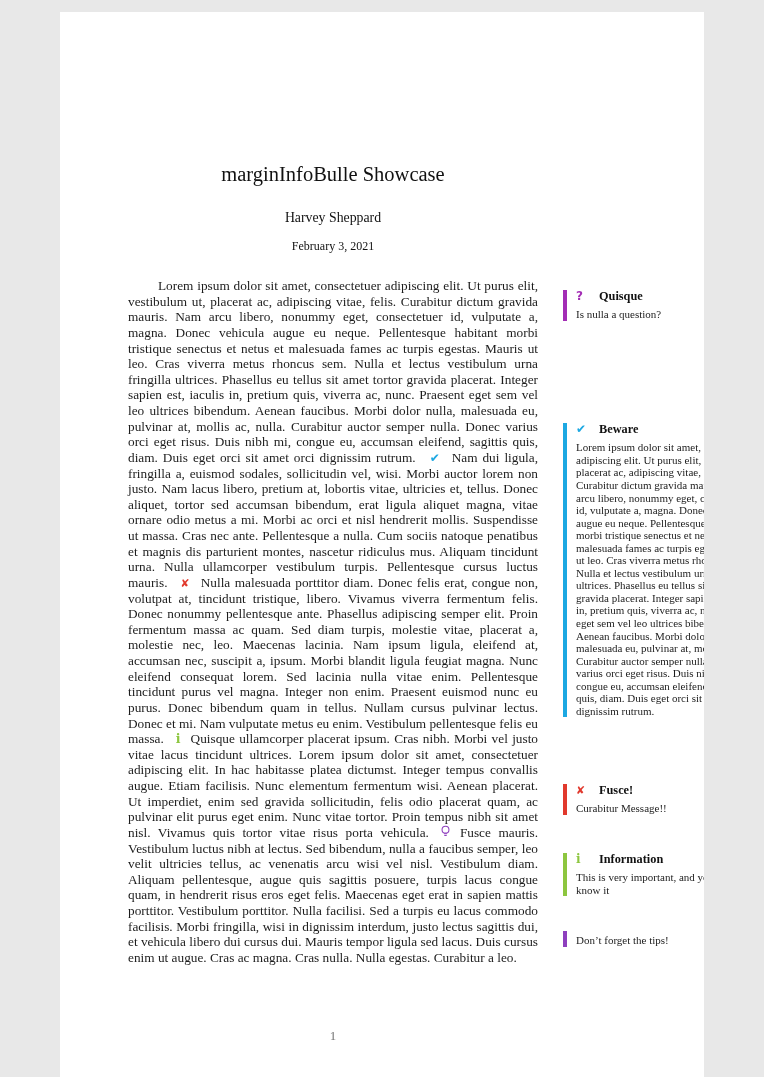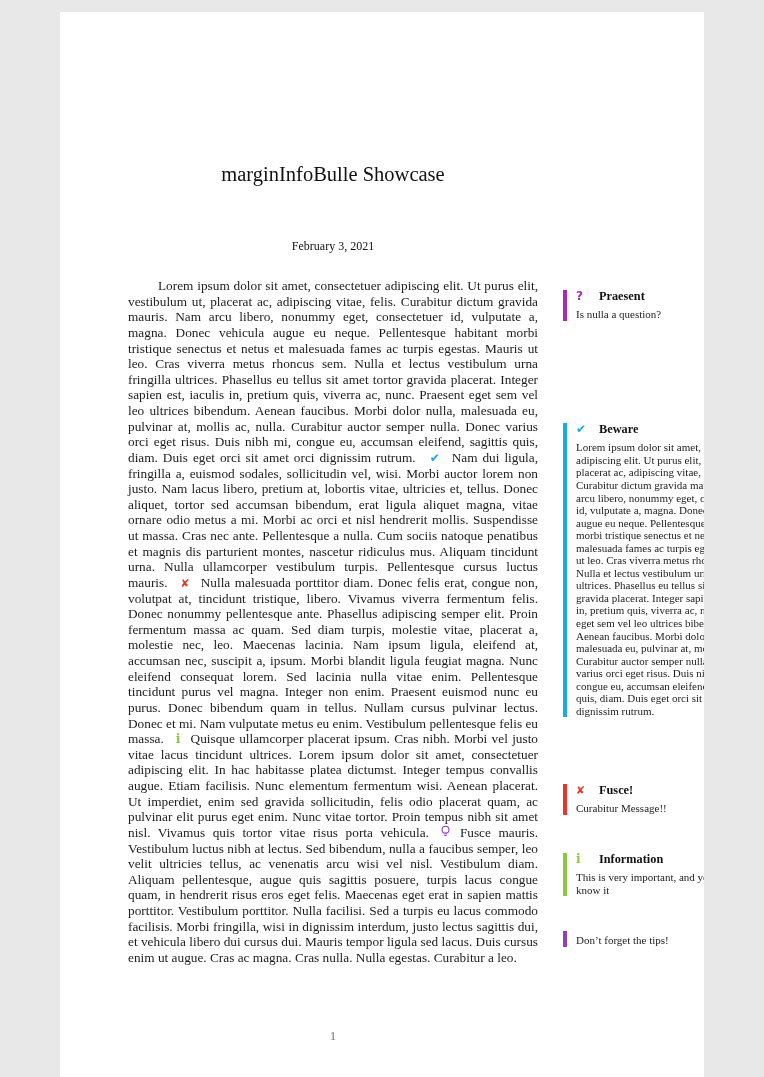--- a/index.html
+++ b/index.html
@@ -70,32 +70,33 @@
     position:absolute;left:68px;top:1016px;width:410px;
     text-align:center;font-size:13px;color:#767676;
   }
 </style>
 </head>
 <body>
 
 <div class="page">
 
   <div class="doc-title">marginInfoBulle Showcase</div>
+  <div class="doc-author">Harvey Sheppard</div>
   <div class="doc-date">February 3, 2021</div>
 
   <p class="body-text"><span>Lorem ipsum dolor sit amet, consectetuer adipiscing elit. Ut purus elit, vestibulum ut, placerat ac, adipiscing vitae, felis. Curabitur dictum gravida mauris. Nam arcu libero, nonummy eget, consectetuer id, vulputate a, magna. Donec vehicula augue eu neque. Pellentesque habitant morbi tristique senectus et netus et malesuada fames ac turpis egestas. Mauris ut leo. Cras viverra metus rhoncus sem. Nulla et lectus vestibulum urna fringilla ultrices. Phasellus eu tellus sit amet tortor gravida placerat. Integer sapien est, iaculis in, pretium quis, viverra ac, nunc. Praesent eget sem vel leo ultrices bibendum. Aenean faucibus. Morbi dolor nulla, malesuada eu, pulvinar at, mollis ac, nulla. Curabitur auctor semper nulla. Donec varius orci eget risus. Duis nibh mi, congue eu, accumsan eleifend, sagittis quis, diam. Duis eget orci sit amet orci dignissim rutrum.</span><span class="inline-icon ic-check" style="color: rgb(28, 168, 226);">✔</span><span>Nam dui ligula, fringilla a, euismod sodales, sollicitudin vel, wisi. Morbi auctor lorem non justo. Nam lacus libero, pretium at, lobortis vitae, ultricies et, tellus. Donec aliquet, tortor sed accumsan bibendum, erat ligula aliquet magna, vitae ornare odio metus a mi. Morbi ac orci et nisl hendrerit mollis. Suspendisse ut massa. Cras nec ante. Pellentesque a nulla. Cum sociis natoque penatibus et magnis dis parturient montes, nascetur ridiculus mus. Aliquam tincidunt urna. Nulla ullamcorper vestibulum turpis. Pellentesque cursus luctus mauris.</span><span class="inline-icon ic-cross" style="color: rgb(225, 57, 45);">✘</span><span>Nulla malesuada porttitor diam. Donec felis erat, congue non, volutpat at, tincidunt tristique, libero. Vivamus viverra fermentum felis. Donec nonummy pellentesque ante. Phasellus adipiscing semper elit. Proin fermentum massa ac quam. Sed diam turpis, molestie vitae, placerat a, molestie nec, leo. Maecenas lacinia. Nam ipsum ligula, eleifend at, accumsan nec, suscipit a, ipsum. Morbi blandit ligula feugiat magna. Nunc eleifend consequat lorem. Sed lacinia nulla vitae enim. Pellentesque tincidunt purus vel magna. Integer non enim. Praesent euismod nunc eu purus. Donec bibendum quam in tellus. Nullam cursus pulvinar lectus. Donec et mi. Nam vulputate metus eu enim. Vestibulum pellentesque felis eu massa.</span><span class="inline-icon ic-info" style="color: rgb(141, 198, 63);">i</span><span>Quisque ullamcorper placerat ipsum. Cras nibh. Morbi vel justo vitae lacus tincidunt ultrices. Lorem ipsum dolor sit amet, consectetuer adipiscing elit. In hac habitasse platea dictumst. Integer tempus convallis augue. Etiam facilisis. Nunc elementum fermentum wisi. Aenean placerat. Ut imperdiet, enim sed gravida sollicitudin, felis odio placerat quam, ac pulvinar elit purus eget enim. Nunc vitae tortor. Proin tempus nibh sit amet nisl. Vivamus quis tortor vitae risus porta vehicula.</span><span class="inline-icon ic-bulb" style="color: rgb(142, 63, 190);"><svg width="9" height="13" viewBox="0 0 12 17" fill="none" stroke="currentColor" stroke-width="1.4">
           <circle cx="6" cy="6" r="4.6"></circle>
           <path d="M4 11.5 h4 M4.4 13.8 h3.2"></path>
         </svg></span><span>Fusce mauris. Vestibulum luctus nibh at lectus. Sed bibendum, nulla a faucibus semper, leo velit ultricies tellus, ac venenatis arcu wisi vel nisl. Vestibulum diam. Aliquam pellentesque, augue quis sagittis posuere, turpis lacus congue quam, in hendrerit risus eros eget felis. Maecenas eget erat in sapien mattis porttitor. Vestibulum porttitor. Nulla facilisi. Sed a turpis eu lacus commodo facilisis. Morbi fringilla, wisi in dignissim interdum, justo lectus sagittis dui, et vehicula libero dui cursus dui. Mauris tempor ligula sed lacus. Duis cursus enim ut augue. Cras ac magna. Cras nulla. Nulla egestas. Curabitur a leo.</span></p>
 
   <div class="margin-note" style="top:277px;">
     <div class="note-bar" style="background: rgb(163, 45, 181);"></div>
     <div class="note-head">
       <span class="glyph" style="color: rgb(163, 45, 181);">?</span>
-      <span>Praesent</span>
+      <span>Quisque</span>
     </div>
     <div class="note-body">Is nulla a question?</div>
   </div>
 
   <div class="margin-note" style="top:410px;">
     <div class="note-bar" style="background: rgb(28, 168, 226);"></div>
     <div class="note-head">
       <span class="glyph" style="color: rgb(28, 168, 226);">✔</span>
       <span>Beware</span>
     </div>

